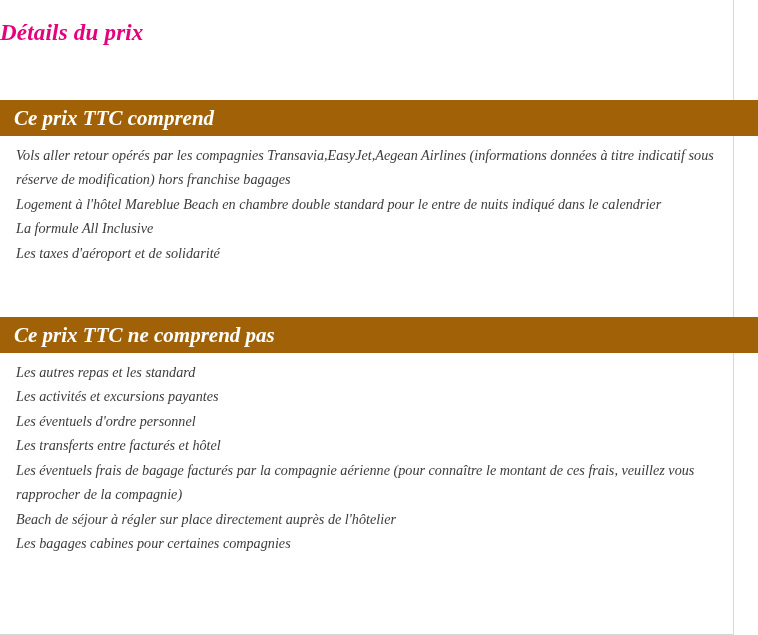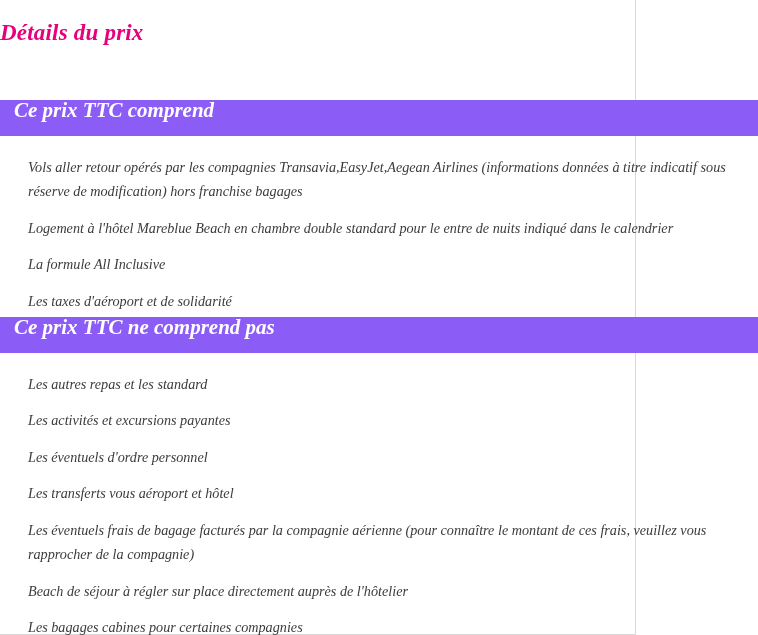--- a/index.html
+++ b/index.html
@@ -8,21 +8,21 @@
   }
   body {
     width: 758px;
     height: 635px;
     background: #ffffff;
     font-family: "Liberation Serif", serif;
     overflow: hidden;
   }
   .page {
     position: relative;
-    width: 636px;
+    width: 734px;
     height: 635px;
     box-sizing: border-box;
     border-right: 1px solid #d8d8d8;
     border-bottom: 1px solid #d8d8d8;
     background: #ffffff;
   }
   .page-title {
     position: absolute;
     left: 0px;
     top: 20px;
@@ -35,23 +35,24 @@
   }
   .section {
     position: absolute;
     left: 0px;
     width: 758px;
   }
   .section-included { top: 100px; }
   .section-excluded { top: 317px; }
 
   .section-header {
-    background: #8b5cf6;
+    background: #a16207;
     height: 36px;
     display: flex;
+    align-items: center;
     padding-left: 14px;
     box-sizing: border-box;
   }
   .section-header .section-header-text {
     font-family: "Liberation Serif", serif;
     font-style: italic;
     font-weight: bold;
     font-size: 21px;
     color: #ffffff;
     line-height: 1;
@@ -59,21 +60,21 @@
   .section-body {
     padding-top: 7px;
   }
   .line {
     font-family: "Liberation Serif", serif;
     font-style: italic;
     font-size: 14.2px;
     color: #3b3b3b;
     line-height: 1.72;
     padding: 0 16px 0 16px;
-    margin: 12px;
+    margin: 0;
   }
 </style>
 </head>
 <body>
 
 <div class="page">
 
   <div class="page-title">Détails du prix</div>
 
   <div class="section section-included">
@@ -89,20 +90,20 @@
   </div>
 
   <div class="section section-excluded">
     <div class="section-header">
       <span class="section-header-text">Ce prix TTC ne comprend pas</span>
     </div>
     <div class="section-body">
       <p class="line">Les autres repas et les standard</p>
       <p class="line">Les activités et excursions payantes</p>
       <p class="line">Les éventuels d'ordre personnel</p>
-      <p class="line">Les transferts vous aéroport et hôtel</p>
+      <p class="line">Les transferts entre facturés et hôtel</p>
       <p class="line">Les éventuels frais de bagage facturés par la compagnie aérienne (pour connaître le montant de ces frais, veuillez vous rapprocher de la compagnie)</p>
       <p class="line">Beach de séjour à régler sur place directement auprès de l'hôtelier</p>
       <p class="line">Les bagages cabines pour certaines compagnies</p>
     </div>
   </div>
 
 </div>
 
 </body></html>

